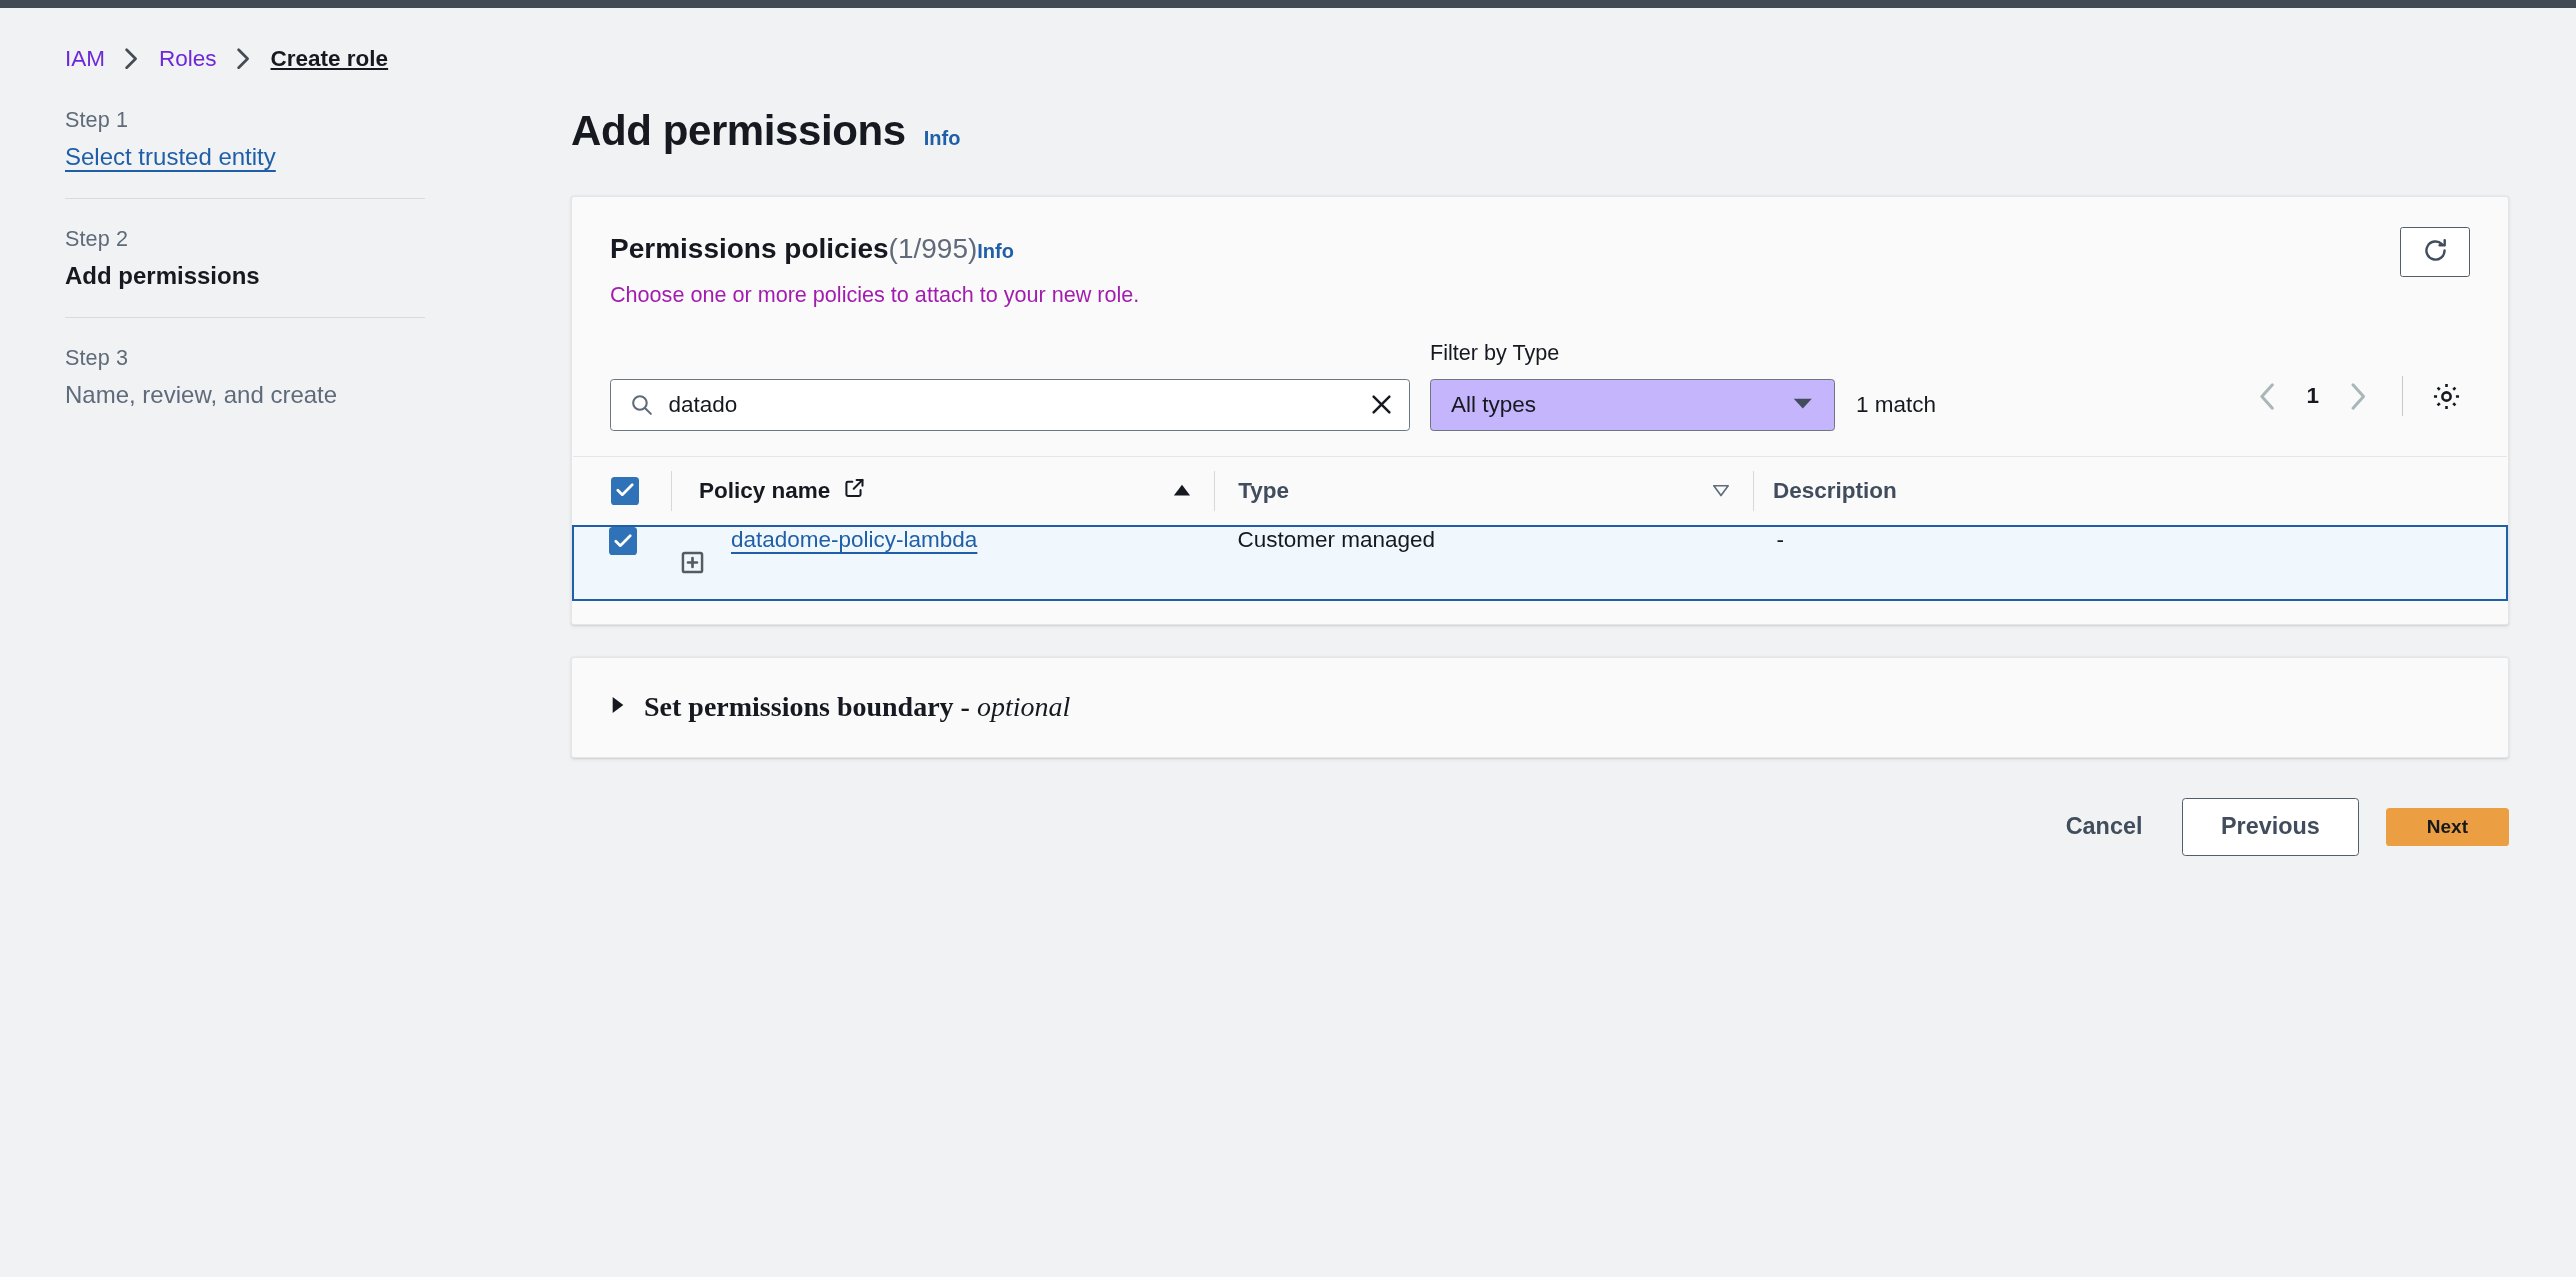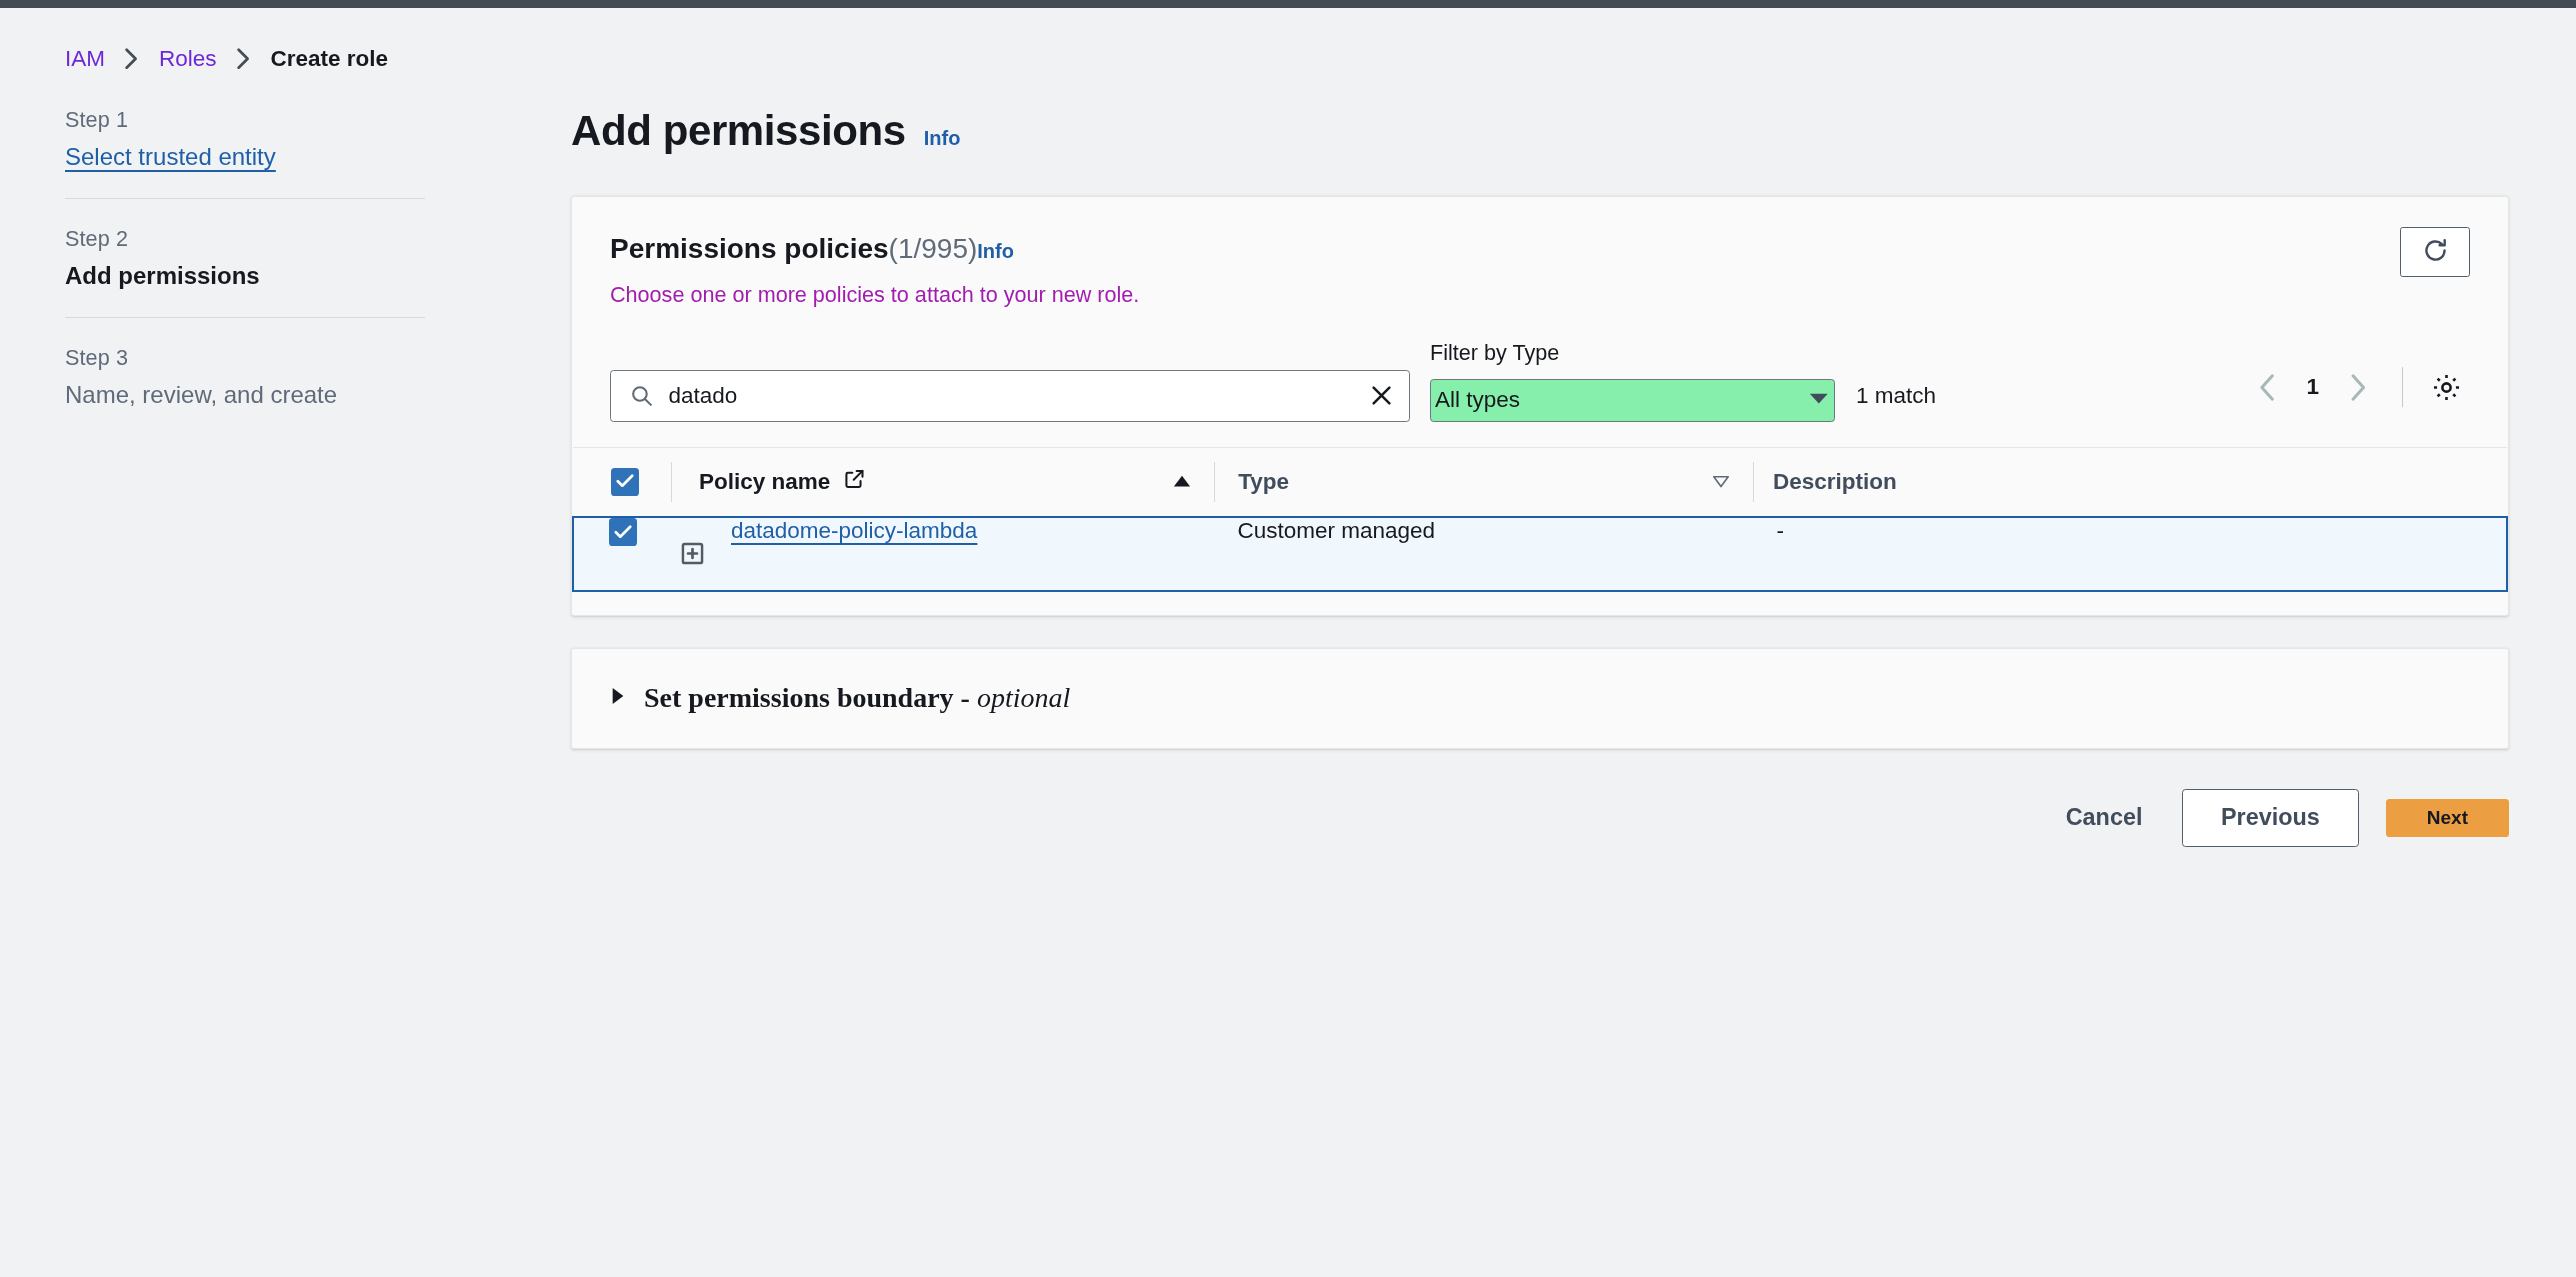--- a/index.html
+++ b/index.html
@@ -35,20 +35,21 @@
   .bc-link {
     color: #6d28d9;
     text-underline-offset: 3.6px;
     cursor: pointer;
     white-space: nowrap;
   }
   .bc-current {
     color: #16191f;
     font-weight: 700;
     white-space: nowrap;
+    text-decoration: underline;
   }
   .bc-sep svg { display: block; }
 
   
   .sidebar {
     position: absolute;
     top: 99px;
     left: 65px;
     width: 360px;
   }
@@ -185,28 +186,28 @@
     flex-direction: column;
   }
   .type-label {
     font-size: 21.6px;
     color: #16191f;
     font-weight: 400;
     margin-bottom: 12.6px;
   }
   .select-box {
     width: 405px;
-    height: 43px;
-    background: #86efac;
+    height: 52px;
+    background: #c4b5fd;
     border: 1.8px solid #6c7780;
     border-radius: 3.6px;
     display: flex;
     align-items: center;
     justify-content: space-between;
-    padding: 0 4px;
+    padding: 0 20px;
     cursor: pointer;
   }
   .select-val { font-size: 22.5px; color: #16191f; }
   .match-count {
     font-size: 22.5px;
     color: #16191f;
     margin-left: 21px;
     padding-bottom: 12.6px;
   }
   .pager {

